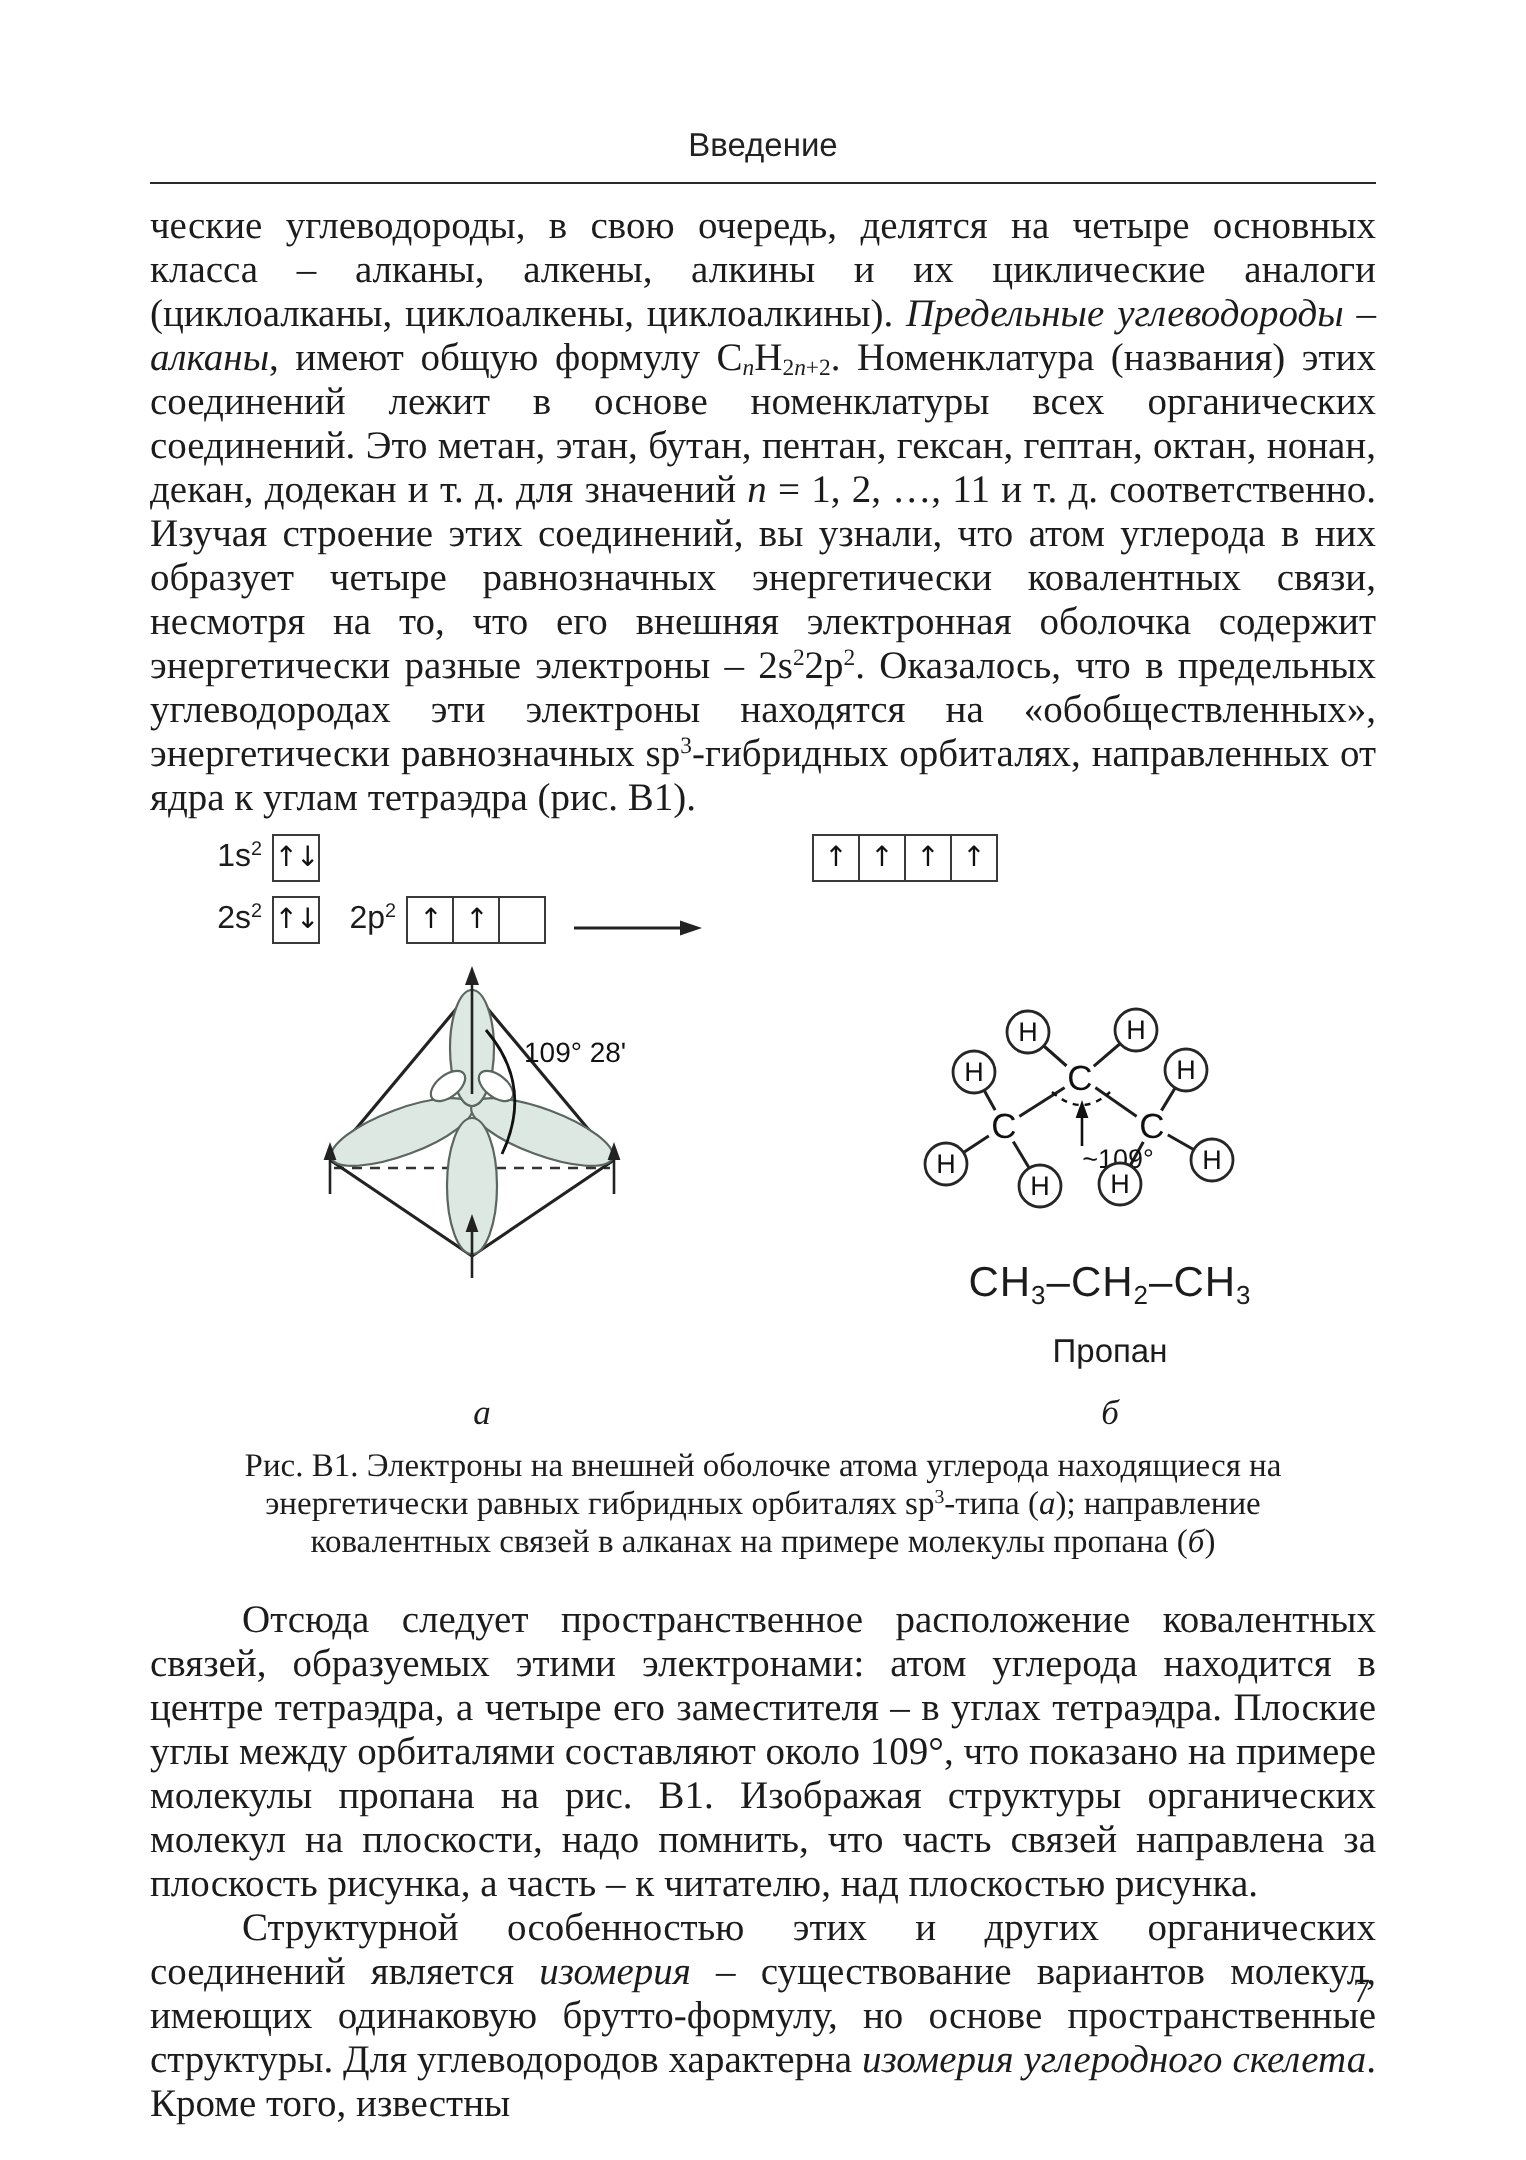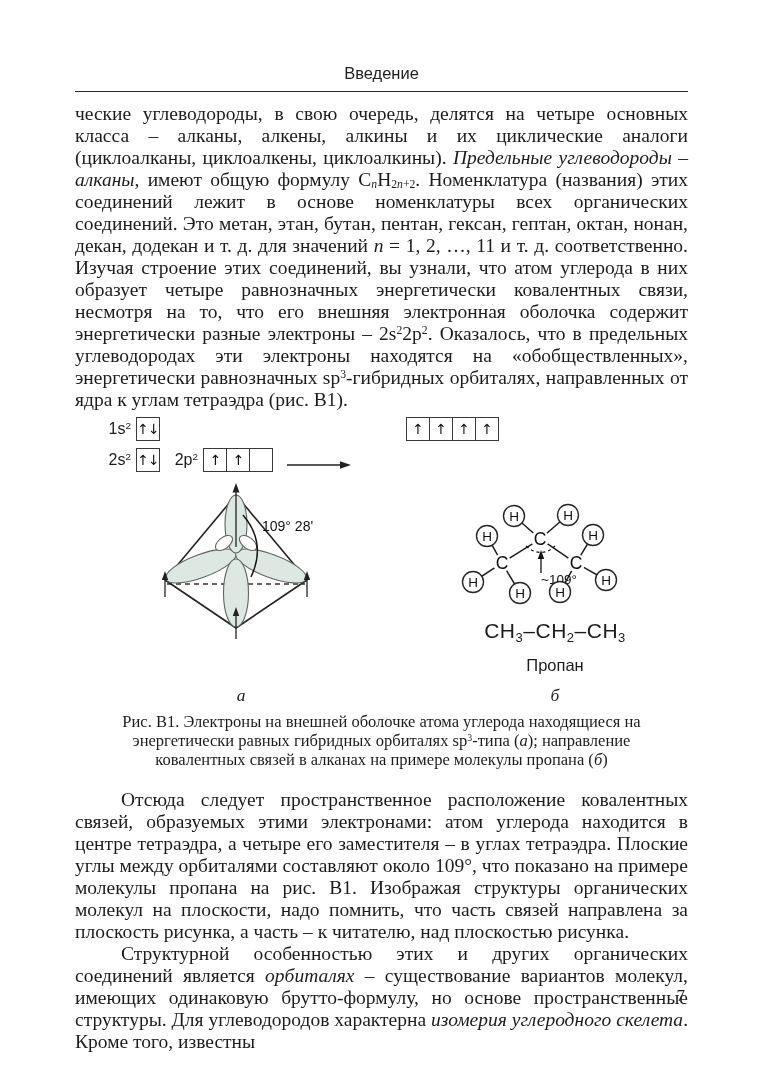--- a/index.html
+++ b/index.html
@@ -67,21 +67,21 @@
   
   .draw-row{display:flex;justify-content:space-between;margin-left:28px;}
   .col-a{width:276px;display:flex;flex-direction:column;align-items:center;}
   .col-b{width:266px;display:flex;flex-direction:column;align-items:center;}
   .tetra-caption{
     font-family:"Liberation Sans", sans-serif;
     font-size:16px;line-height:18px;text-align:center;margin-top:2px;
   }
   .formula{
     font-family:"Liberation Sans", sans-serif;
-    font-size:21px;margin-top:8px;letter-spacing:0.5px;
+    font-size:21px;margin-top:19px;letter-spacing:0.5px;
   }
   .formula sub{font-size:13px;vertical-align:-4px;line-height:0;}
   .propane-name{font-family:"Liberation Sans", sans-serif;font-size:16.5px;margin-top:13px;}
   .sublabel{font-size:17.5px;font-style:italic;margin-top:auto;padding-top:10px;}
   .cap{
     margin:6px auto 1px auto;max-width:575px;
     font-size:16.5px;line-height:19px;text-align:center;
   }
   .spacer-p2{margin-top:20px;}
   .spacer-p3{margin-top:0px;}
@@ -239,17 +239,17 @@
           <div class="formula"><span>CH</span><sub>3</sub><span>–CH</span><sub>2</sub><span>–CH</span><sub>3</sub></div>
           <div class="propane-name">Пропан</div>
           <div class="sublabel">б</div>
         </div>
       </div>
 
       <figcaption class="cap"><span>Рис. В1. Электроны на внешней оболочке атома углерода находящиеся на энергетически равных гибридных орбиталях sp</span><sup>3</sup><span>-типа (</span><span class="it">а</span><span>); направление ковалентных связей в алканах на примере молекулы пропана (</span><span class="it">б</span><span>)</span></figcaption>
     </figure>
 
     <p class="para spacer-p2"><span>Отсюда следует пространственное расположение ковалентных связей, образуемых этими электронами: атом углерода находится в центре тетраэдра, а четыре его заместителя – в углах тетраэдра. Плоские углы между орбиталями составляют около 109°, что показано на примере молекулы пропана на рис. В1. Изображая структуры органических молекул на плоскости, надо помнить, что часть связей направлена за плоскость рисунка, а часть – к читателю, над плоскостью рисунка.</span></p>
-    <p class="para spacer-p3"><span>Структурной особенностью этих и других органических соединений является </span><span class="it">орбиталях</span><span> – существование вариантов молекул, имеющих одинаковую брутто-формулу, но основе пространственные структуры. Для углеводородов характерна </span><span class="it">изомерия углеродного скелета</span><span>. Кроме того, известны</span></p>
+    <p class="para spacer-p3"><span>Структурной особенностью этих и других органических соединений является </span><span class="it">изомерия</span><span> – существование вариантов молекул, имеющих одинаковую брутто-формулу, но основе пространственные структуры. Для углеводородов характерна </span><span class="it">изомерия углеродного скелета</span><span>. Кроме того, известны</span></p>
   </div>
 
   <div class="page-number">7</div>
 </div>
 
 </body></html>

